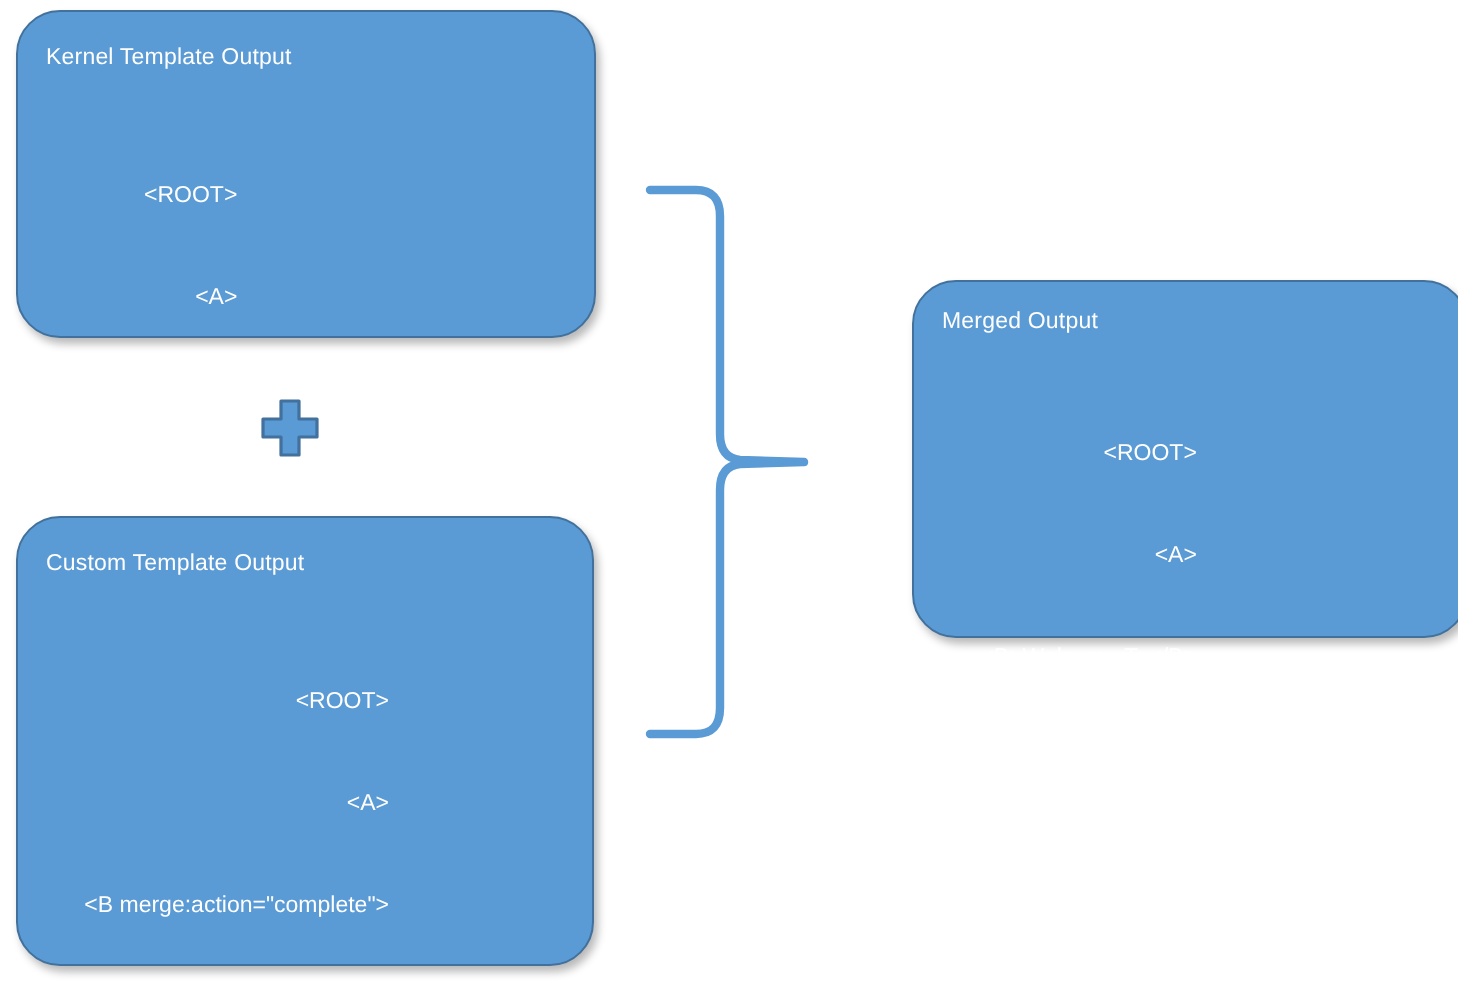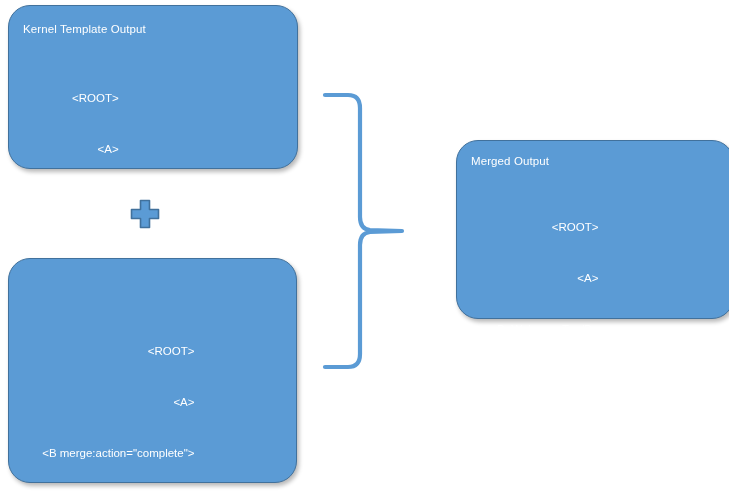--- a/index.html
+++ b/index.html
@@ -114,20 +114,21 @@
     </div>
   </div>
 
   <div id="plus-sign">
     <svg width="30" height="30" viewBox="0 0 30 30" aria-hidden="true">
       <path d="M10.5 1.5 H19.5 V10.5 H28.5 V19.5 H19.5 V28.5 H10.5 V19.5 H1.5 V10.5 H10.5 Z" fill="#5B9BD5" stroke="#41719C" stroke-width="1.6" stroke-linejoin="round"></path>
     </svg>
   </div>
 
   <div class="shape-box" id="box-custom">
+    <div class="box-title">Custom Template Output</div>
     <div class="code-block">
       <span class="code-line">&lt;ROOT&gt;</span>
       <span class="code-line">   &lt;A&gt;</span>
       <span class="code-line">      &lt;B merge:action="complete"&gt;</span>
       
       
       
       
       
       

